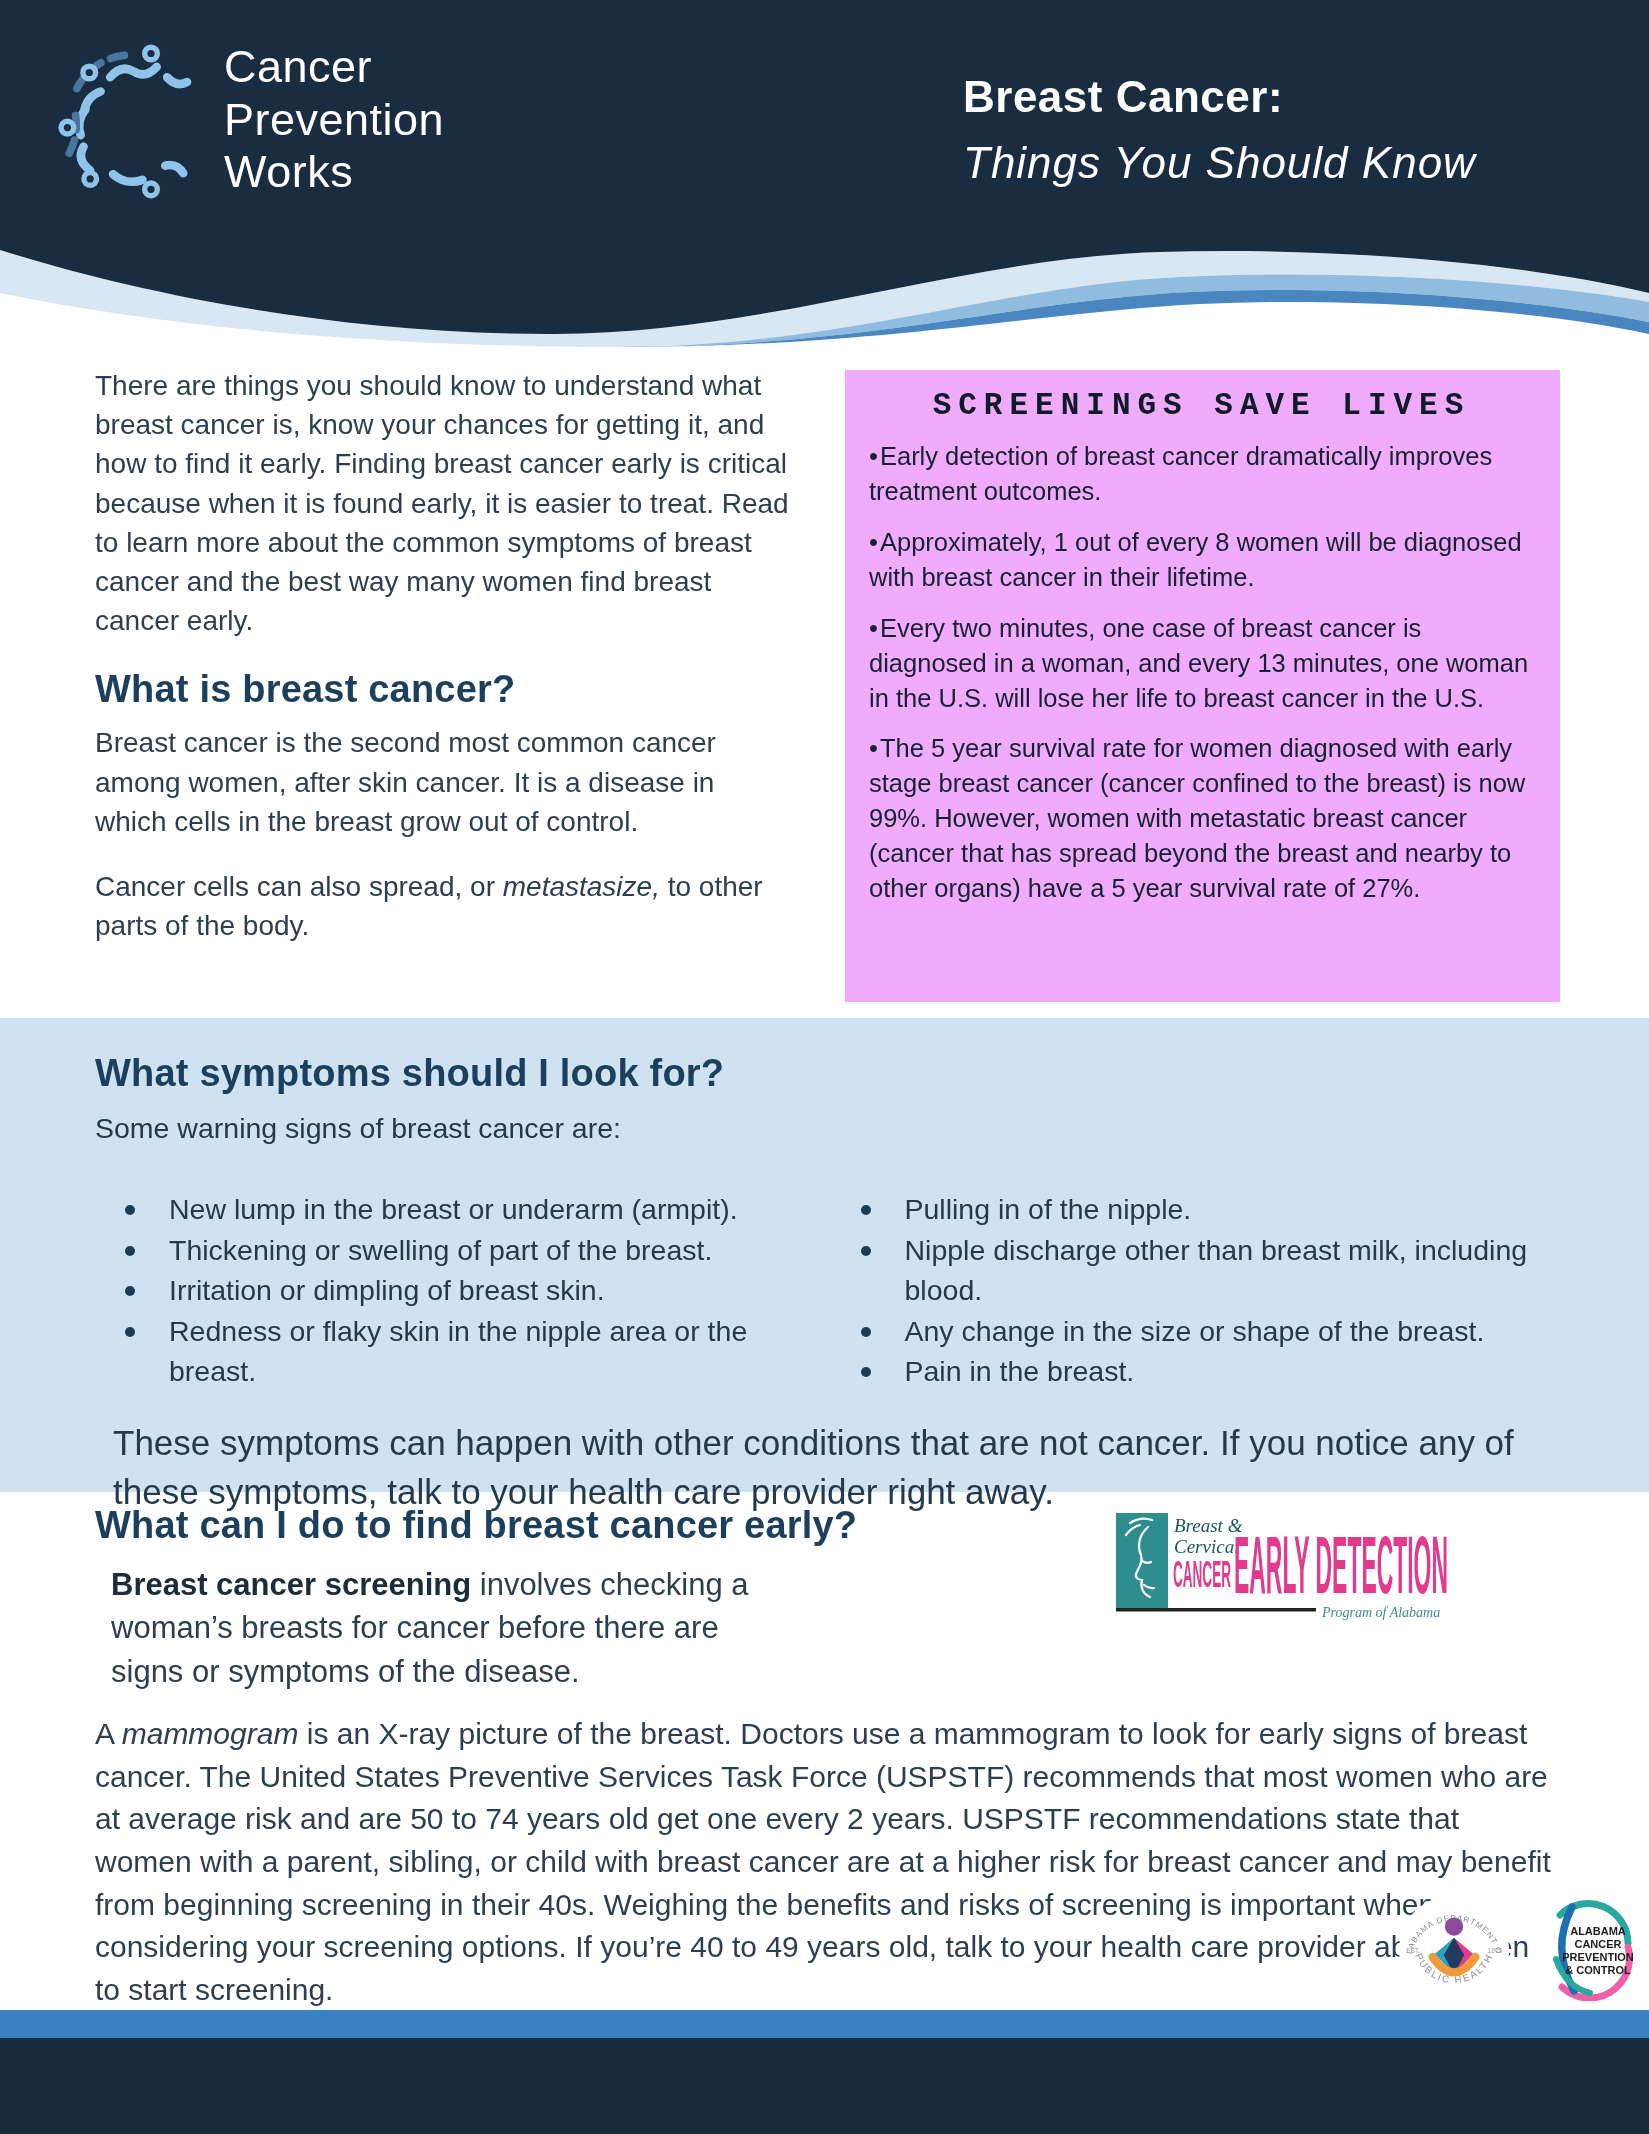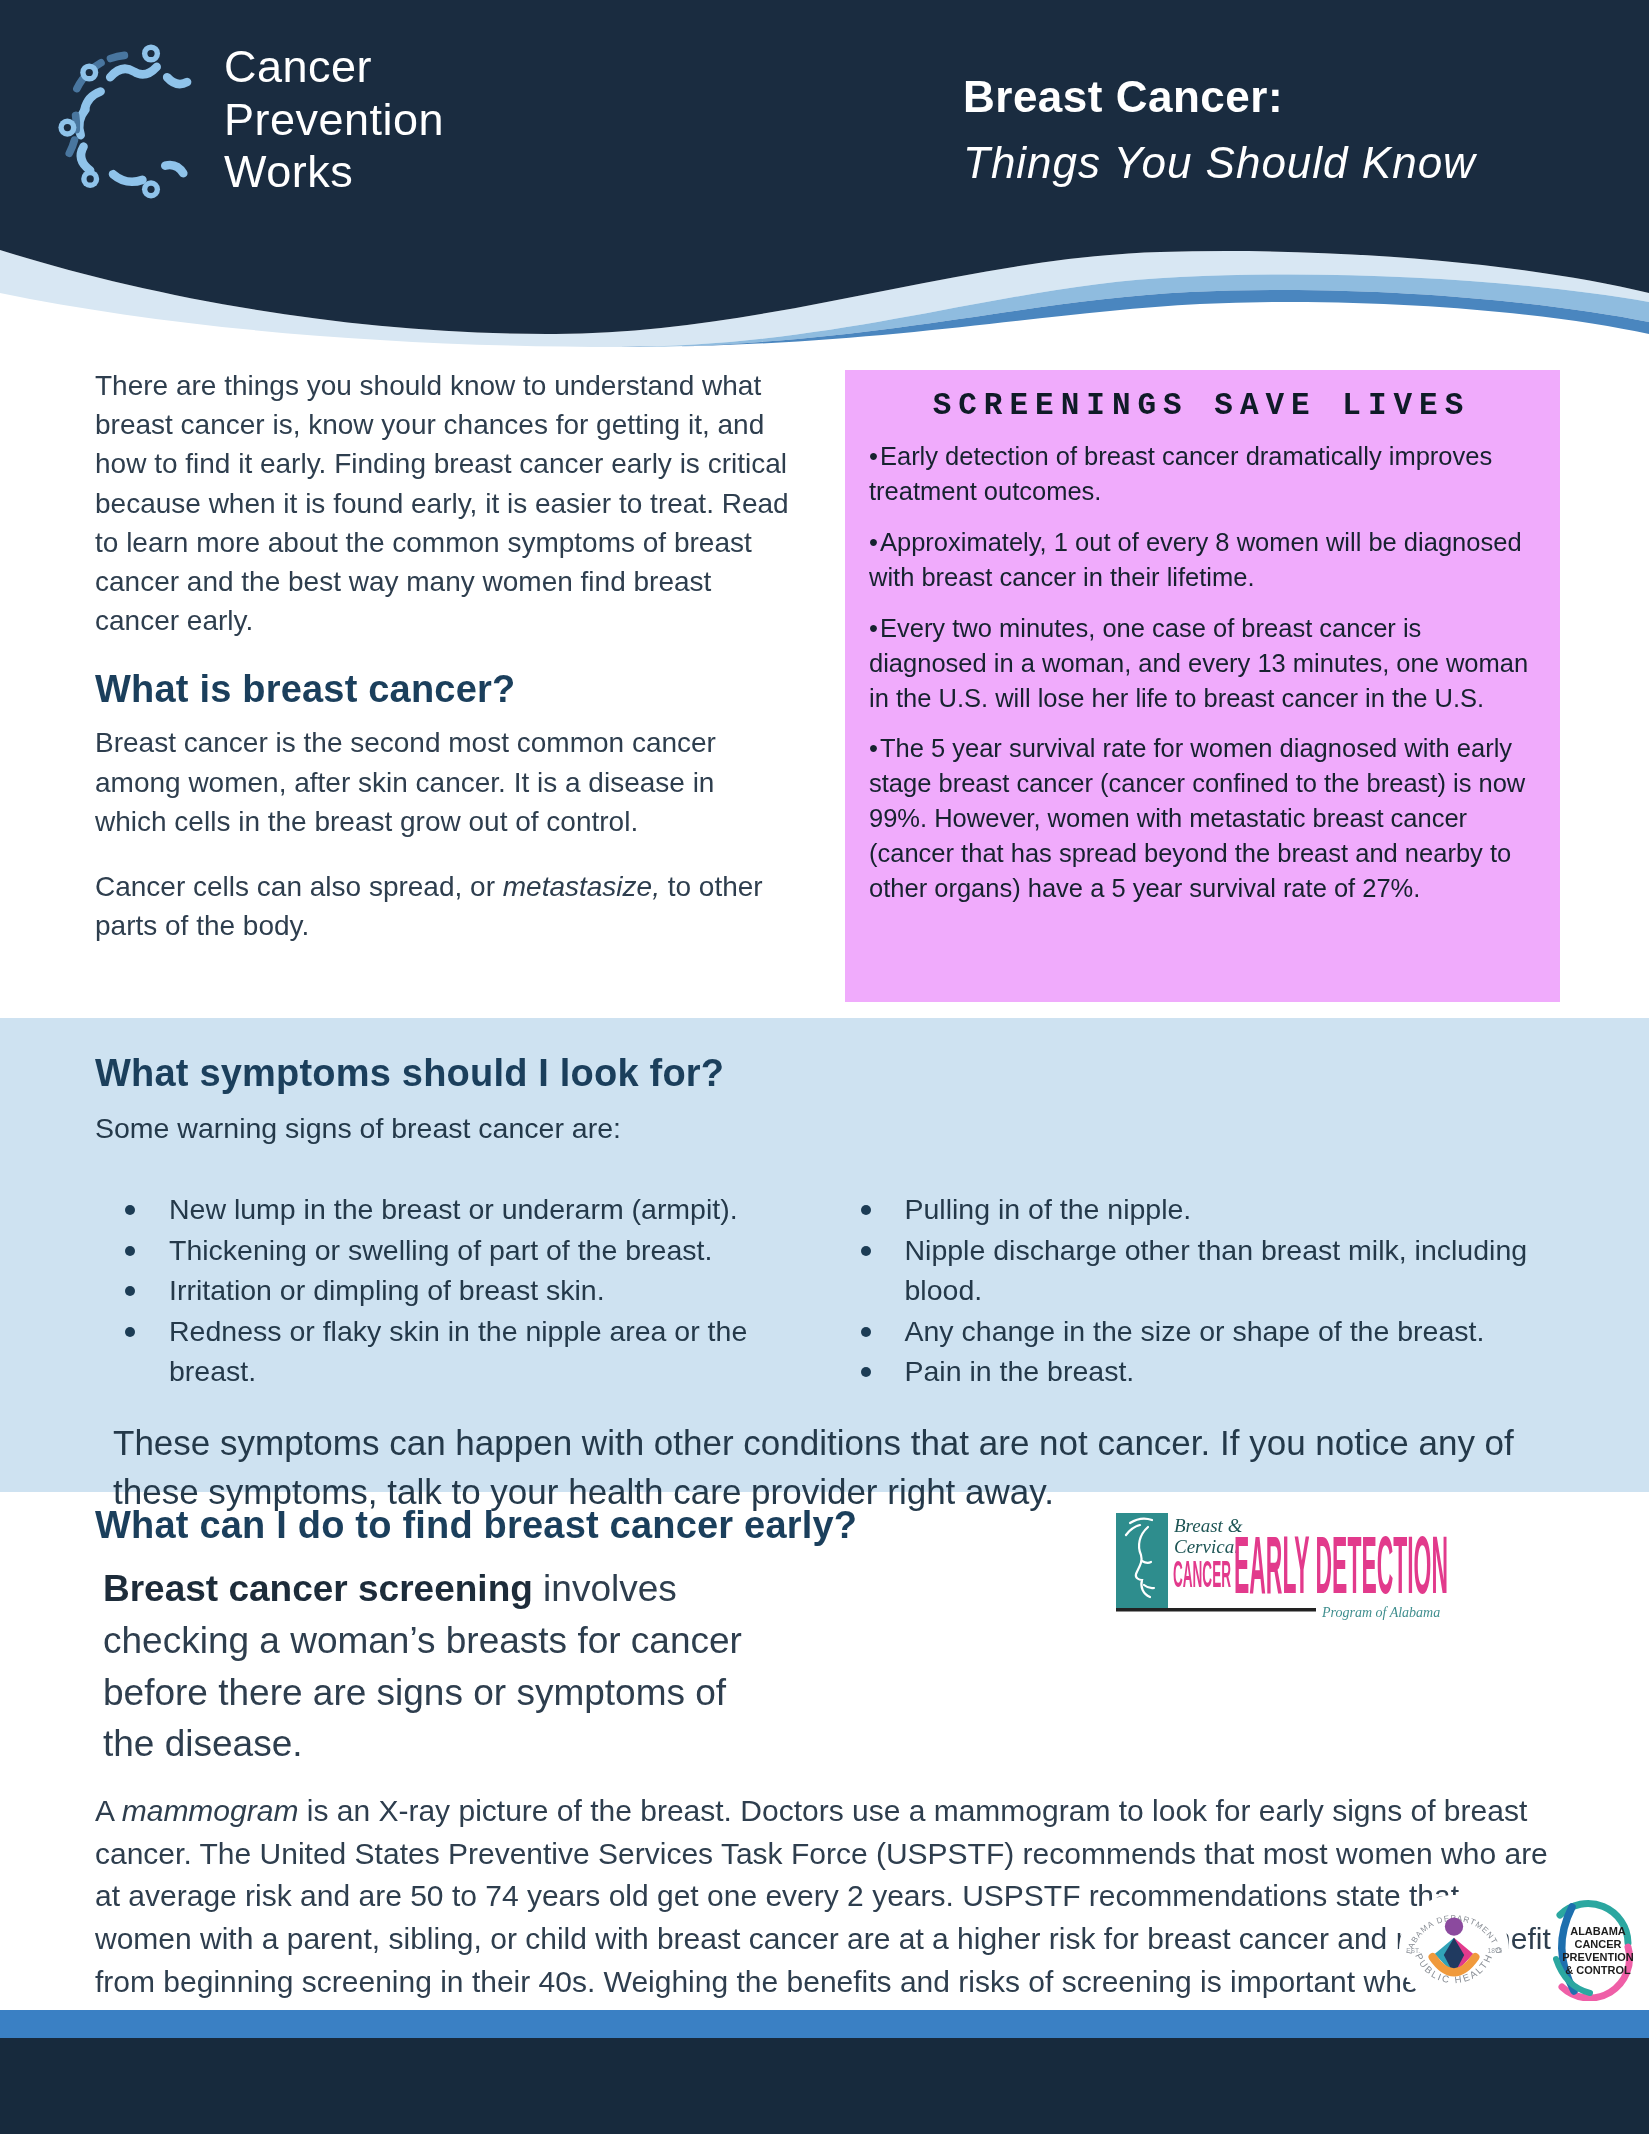--- a/index.html
+++ b/index.html
@@ -47,21 +47,21 @@
   .sym-list.right{padding-left:28px;padding-right:10px;}
   .sym-list li{position:relative;padding-left:52px;font-size:28.5px;line-height:1.42;color:#24394a;}
   .sym-list li::before{
     content:"";position:absolute;left:8px;top:16px;width:10px;height:10px;border-radius:50%;background:#1c3c55;
   }
   .sym-footer{margin:26px 0 0 18px;font-size:35px;line-height:1.4;}
   
   .early{position:absolute;left:0;top:1492px;width:1649px;color:#2e3e4e;}
   .early-row{position:relative;padding:12px 95px 0 95px;}
   .early-text{width:820px;}
-  .early-text p{margin:16px 0 0 8px;font-size:37px;line-height:1.4;width:660px;}
+  .early-text p{margin:16px 0 0 16px;font-size:31px;line-height:1.4;width:660px;}
   .early-text b{font-weight:700;color:#1d2c3a;}
   .ed-logo{position:absolute;left:1108px;top:13px;}
   .mammogram{margin:20px 0 13px 0;padding:0 95px;font-size:30px;line-height:1.42;width:1460px;box-sizing:content-box;}
   .ital{font-style:italic;}
   
   .bottom-logos{position:absolute;left:1398px;top:1894px;display:flex;align-items:center;gap:22px;}
   
   .footer-blue{position:absolute;left:0;top:2010px;width:1649px;height:28px;background:#3a80c4;}
   .footer-navy{position:absolute;left:0;top:2038px;width:1649px;height:96px;background:#172a3d;}
 </style>

